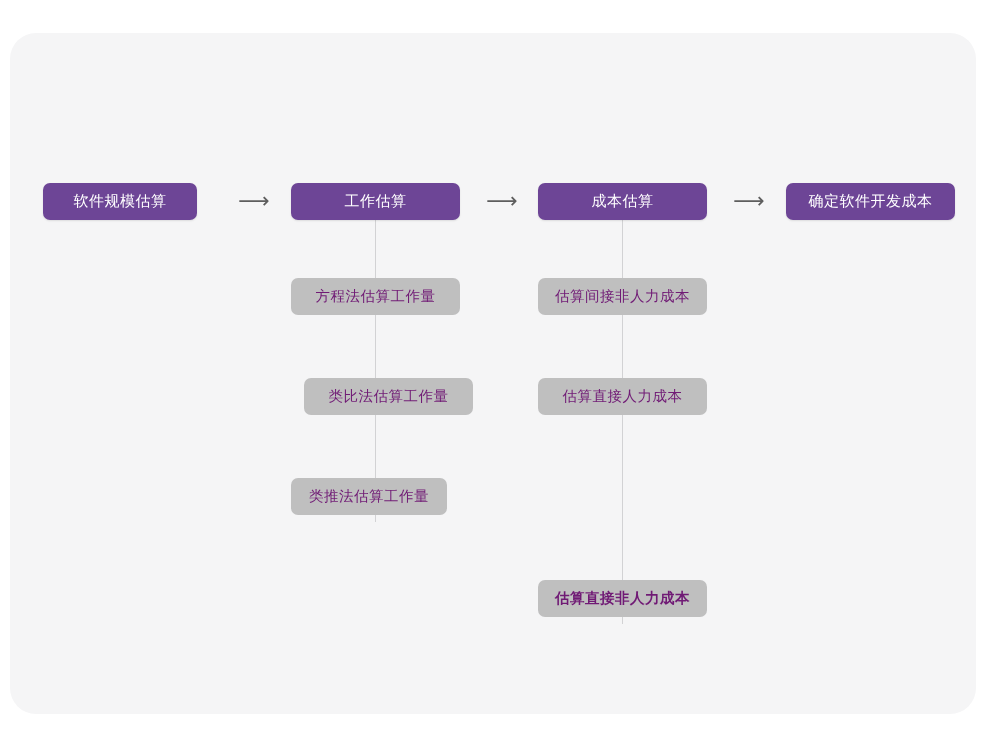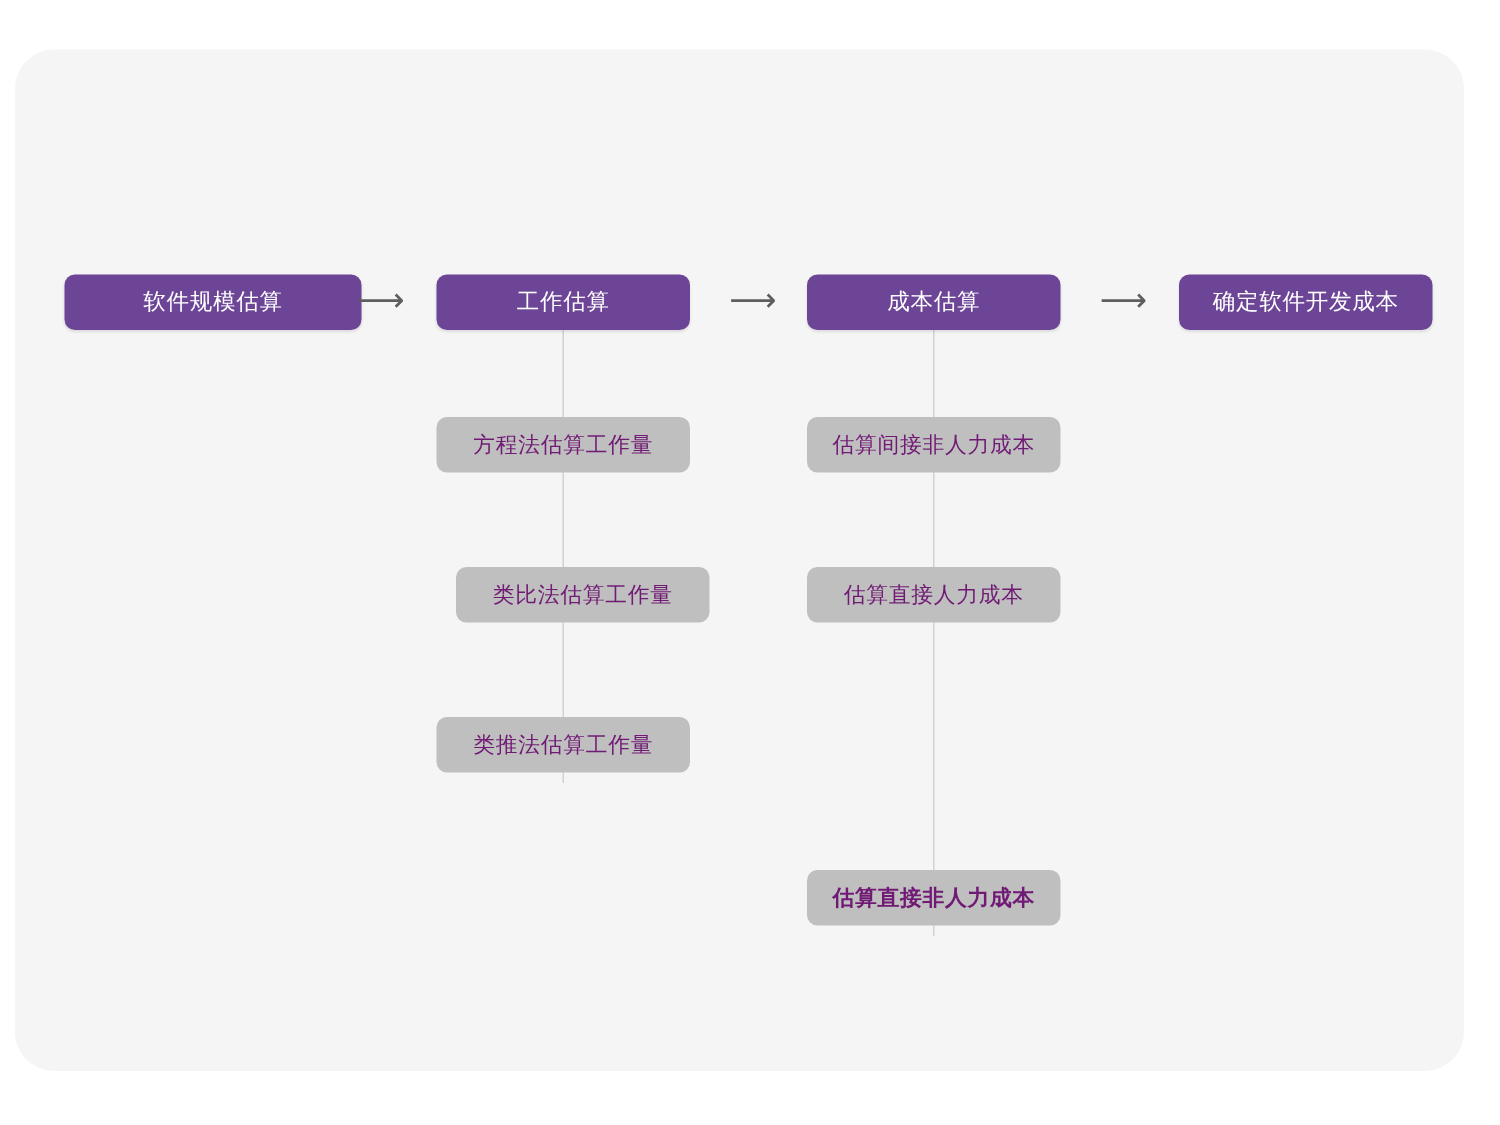--- a/index.html
+++ b/index.html
@@ -87,39 +87,39 @@
 <body>
 
 <div id="stage">
 
   <div id="canvas"></div>
 
 
   <div class="vline" style="left:375px; top:212px; height:310px;"></div>
   <div class="vline" style="left:622px; top:212px; height:412px;"></div>
 
-  <div class="node primary" style="left:43px; top:183px; width:198px;">软件规模估算</div>
+  <div class="node primary" style="left:43px; top:183px; width:154px;">软件规模估算</div>
 
   <div class="arrow" style="left:228px; top:190px; width:52px;">⟶</div>
 
   <div class="node primary" style="left:291px; top:183px; width:169px;">工作估算</div>
 
   <div class="arrow" style="left:476px; top:190px; width:52px;">⟶</div>
 
   <div class="node primary" style="left:538px; top:183px; width:169px;">成本估算</div>
 
   <div class="arrow" style="left:723px; top:190px; width:52px;">⟶</div>
 
   <div class="node primary" style="left:786px; top:183px; width:169px;">确定软件开发成本</div>
 
   <div class="node secondary" style="left:291px; top:278px; width:169px;">方程法估算工作量</div>
 
   <div class="node secondary" style="left:304px; top:378px; width:169px;">类比法估算工作量</div>
 
-  <div class="node secondary" style="left:291px; top:478px; width:169px;">类推法估算工作量</div>
+  <div class="node secondary" style="left:291px; top:478px; width:156px;">类推法估算工作量</div>
 
   <div class="node secondary" style="left:538px; top:278px; width:169px;font-family:Liberation Mono, monospace;">估算间接非人力成本</div>
 
   <div class="node secondary" style="left:538px; top:378px; width:169px;">估算直接人力成本</div>
 
 
   <div class="node secondary" style="left:538px; top:580px; width:169px;font-weight:bold;">估算直接非人力成本</div>
 
 </div>
 

